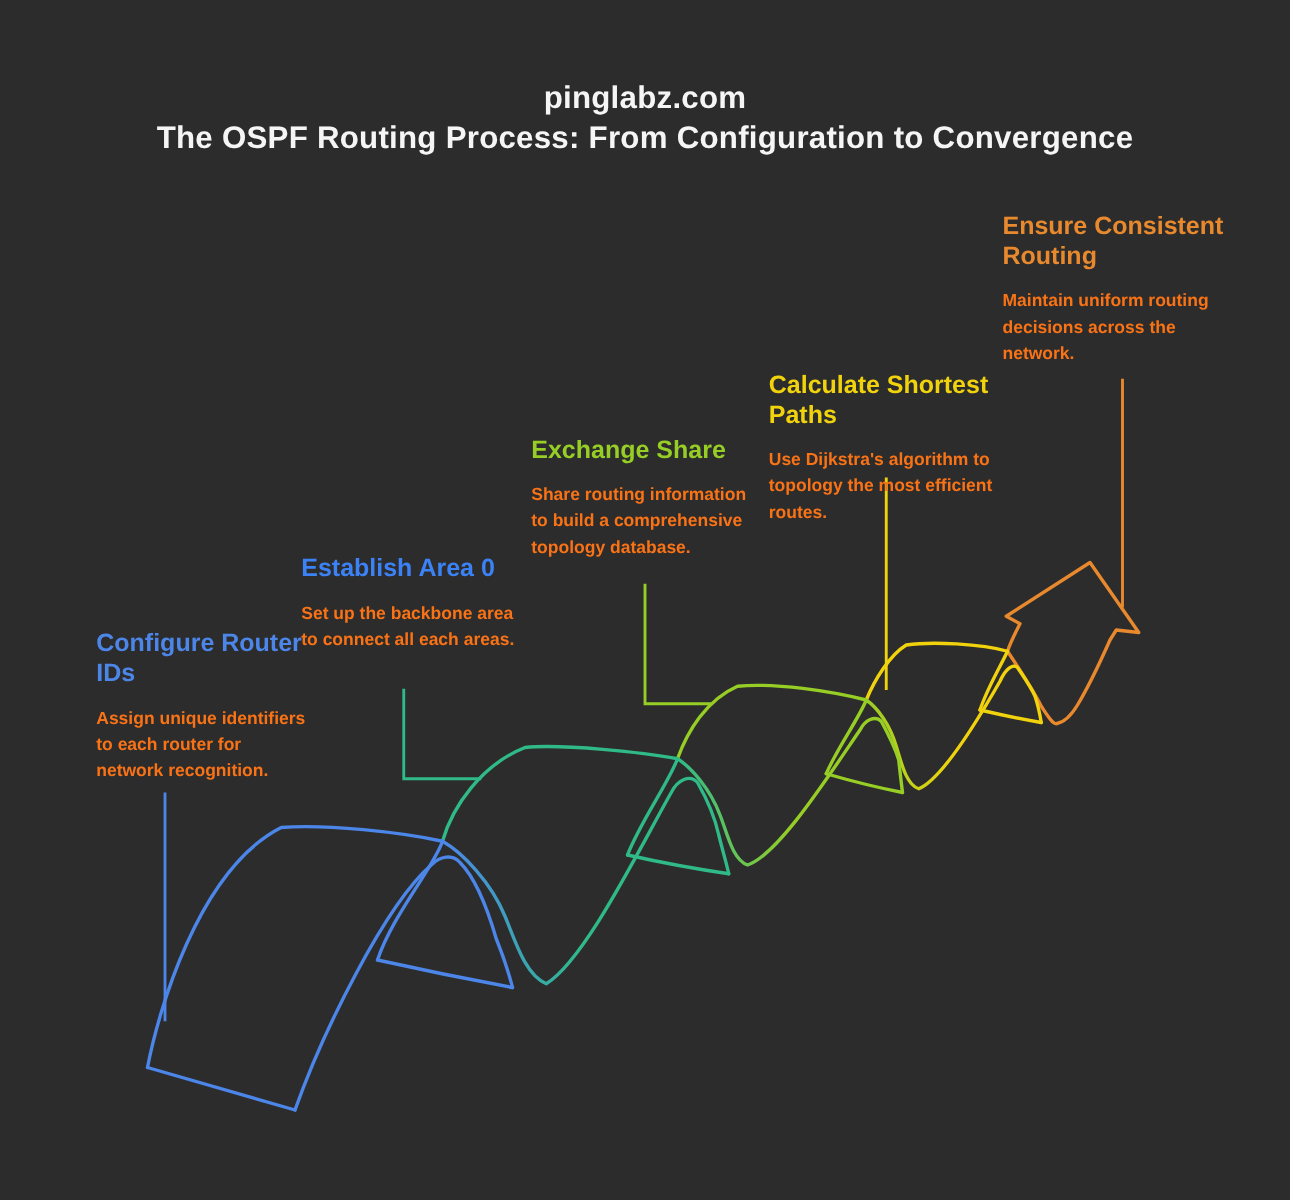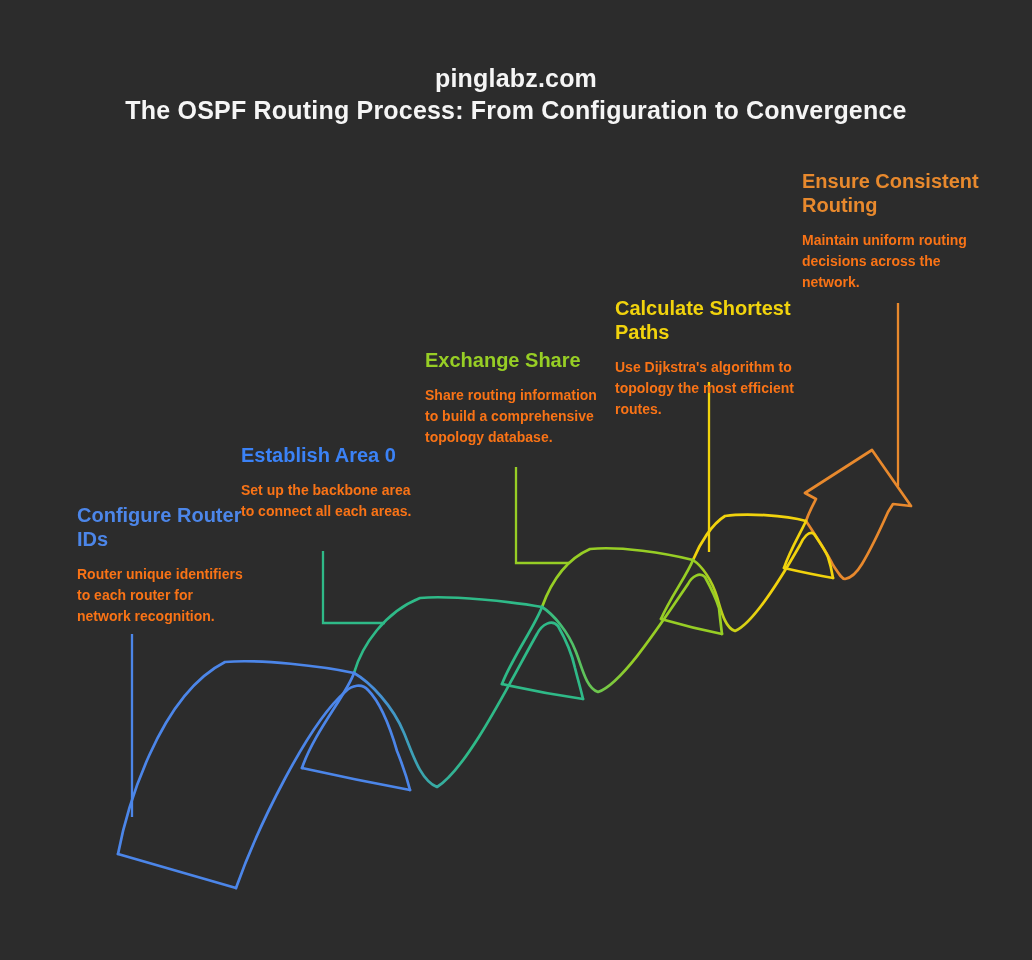--- a/index.html
+++ b/index.html
@@ -57,21 +57,21 @@
       <polyline points="898,303 898,486" fill="none" stroke="#e8892d" stroke-width="2.3"></polyline>
     </svg>
 
   <div class="title">
     <div>pinglabz.com</div>
     <div>The OSPF Routing Process: From Configuration to Convergence</div>
   </div>
 
   <div class="step-label" style="left:45px;top:503px;width:170px;margin-left:32px;">
     <div class="step-heading" style="color: rgb(76, 134, 233);">Configure Router IDs</div>
-    <div class="step-desc">Router unique identifiers to each router for network recognition.</div>
+    <div class="step-desc">Assign unique identifiers to each router for network recognition.</div>
   </div>
 
   <div class="step-label" style="left:241px;top:443px;width:172px;">
     <div class="step-heading" style="color: #3b82f6;">Establish Area 0</div>
     <div class="step-desc">Set up the backbone area to connect all each areas.</div>
   </div>
 
   <div class="step-label" style="left:425px;top:348px;width:182px;">
     <div class="step-heading" style="color: rgb(151, 206, 37);">Exchange Share</div>
     <div class="step-desc">Share routing information to build a comprehensive topology database.</div>

